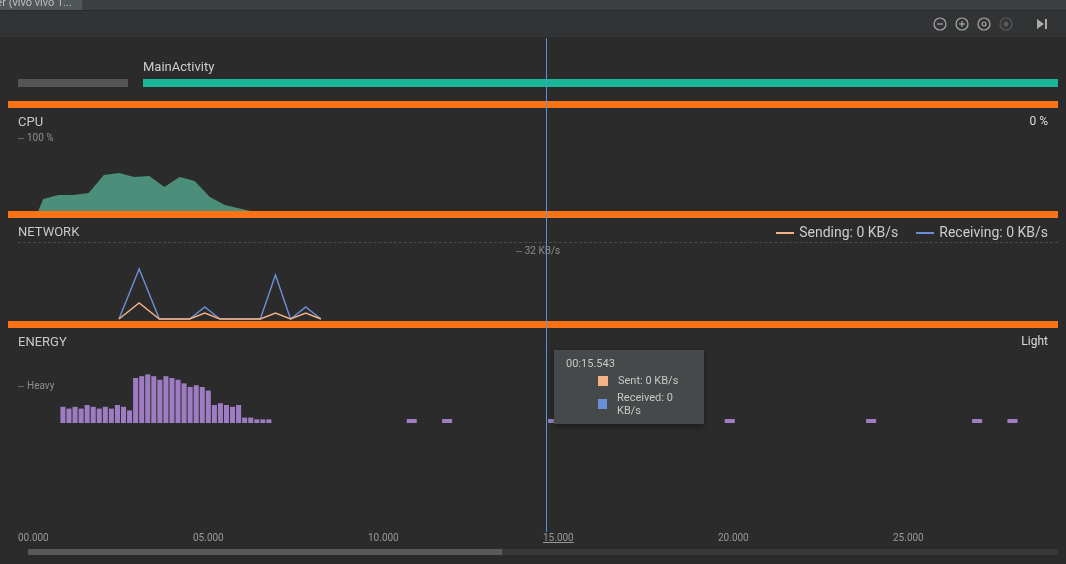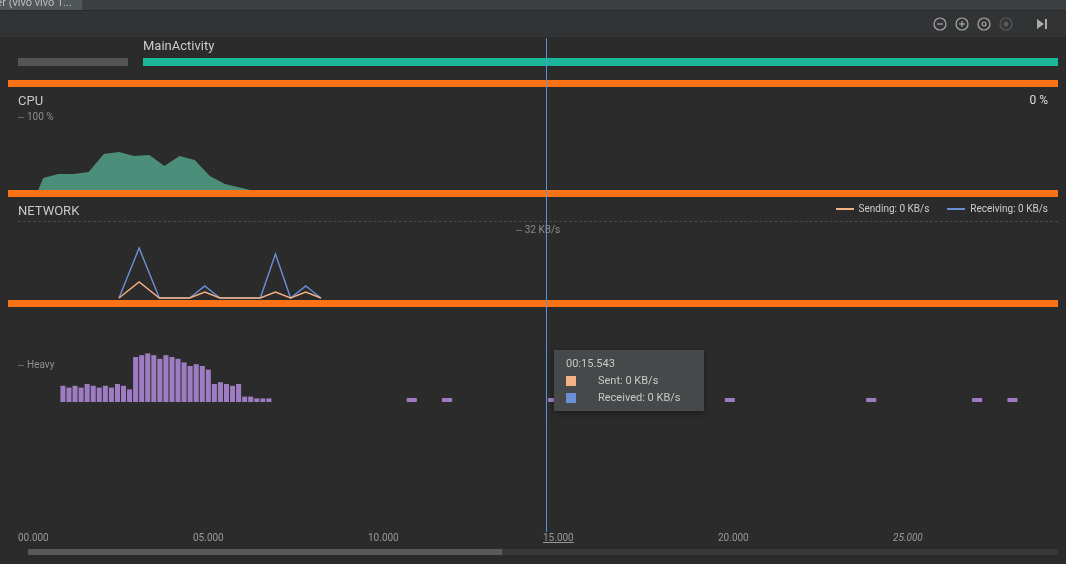--- a/index.html
+++ b/index.html
@@ -4,40 +4,40 @@
 <style>
   * { margin:0; padding:0; box-sizing:border-box; }
   body { background:#2b2b2b; font-family:"Segoe UI",Roboto,Arial,sans-serif; font-size:12px; color:#b4b4b4; width:1066px; height:564px; overflow:hidden; position:relative; }
   .topbar { height:10px; background:#3c3f41; position:relative; }
   .tab { position:absolute; left:-40px; top:-6px; height:18px; background:#515658; padding:0 10px; font-size:11px; color:#bbb; line-height:18px; }
   .toolbar { height:28px; background:#313335; display:flex; justify-content:flex-end; align-items:center; gap:6px; padding:0 16px 0 6px; position:relative; border-top:1px solid #2b2b2b; border-bottom:1px solid #2b2b2b;}
   .ticon { width:16px; height:16px; display:flex; align-items:center; justify-content:center; cursor:pointer; color:#a9a9a9; }
   .ticon.disabled { color:#5a5a5a; cursor:default; }
   svg { display:block; }
   .profiler { position:absolute; top:38px; left:8px; right:8px; bottom:8px; background:#2b2b2b; }
-  .activity-row { position:relative; height:42px; }
+  .activity-row { position:relative; height:42px;margin-top:21px; }
   .activity-label { position:absolute; left:135px; top:0; color:#ccc; font-size:13px; }
   .ruler-grey { position:absolute; left:10px; top:20px; width:110px; height:8px; background:#555; }
   .ruler-green { position:absolute; left:135px; top:20px; right:0; height:8px; background:#19b698; }
   .panel { border-top:7px solid #f97316; position:relative; }
   .panel-head { display:flex; justify-content:space-between; align-items:flex-start; padding:6px 10px 0 10px; }
   .panel-title { color:#c8c8c8; font-size:13px; }
   .panel-value { color:#ddd; font-size:12px; }
   .panel-sub { position:absolute; left:10px; top:24px; font-size:10px; color:#8e8e8e;text-align:center; }
   .panel-sub::before { content:""; display:inline-block; width:6px; height:1px; background:#6a6a6a; margin-right:3px; vertical-align:middle; }
   .chart { position:absolute; left:10px; right:0; bottom:0; }
-  .legend { display:flex; gap:18px; font-size:10px; color:#ccc; }
+  .legend { display:flex; gap:18px; font-size:14px; color:#ccc; }
   .legend span.swatch-line { display:inline-block; width:18px; height:2px; vertical-align:middle; margin-right:5px; }
   .timeline { position:absolute; bottom:0; left:10px; right:0; height:24px; }
   .tick { position:absolute; top:0; font-size:10px; color:#999; }
   .scroll-track { position:absolute; left:10px; right:0; bottom:1px; height:6px; background:#393939; }
   .scroll-thumb { position:absolute; left:0; width:46%; height:100%; background:#5a5a5a; }
   .cursor-line { position:absolute; top:0; bottom:24px; width:1px; background:#5497d8; left:calc(10px + (550/1050)*100%); }
   .tooltip { position:absolute; background:#45494a; padding:7px 12px; font-size:11px; color:#c8c8c8; box-shadow:0 2px 6px rgba(0,0,0,.4); }
-  .tt-row { display:flex; align-items:center; gap:22px; margin-top:4px; }
+  .tt-row { display:flex; align-items:center; gap:10px; margin-top:4px;margin-left:32px; }
   .swatch { width:10px; height:10px; }
   .dashed-top { border-top:1px dashed #4a4a4a; }
   .energy-bars { position:absolute; left:10px; right:0; bottom:0; height:60px; }
 </style>
 </head>
 <body>
 
 <div class="topbar">
   <div class="tab">yloader (vivo vivo 1...</div>
 </div>
@@ -106,20 +106,24 @@
       </div>
     </div>
     <div class="panel-sub dashed-top" style="width:calc(100% - 10px);padding-top:2px;">32 KB/s</div>
     <svg class="chart" height="70" width="100%" preserveAspectRatio="none" viewBox="0 0 1040 70">
       <polyline points="100,68 120,18 140,68 170,68 185,56 200,68 240,68 255,24 270,68 285,56 300,68" fill="none" stroke="#6b8fd6" stroke-width="1.4"></polyline>
       <polyline points="100,68 120,52 140,68 170,68 185,62 200,68 240,68 255,62 270,68 285,62 300,68" fill="none" stroke="#f4b183" stroke-width="1.4"></polyline>
     </svg>
   </div>
 
   <div class="panel" style="height:102px">
+    <div class="panel-head">
+      <div class="panel-title">ENERGY</div>
+      <div class="panel-value">Light</div>
+    </div>
     <div class="panel-sub" style="top:52px">Heavy</div>
     <svg class="energy-bars" width="100%" preserveAspectRatio="none" viewBox="0 0 1040 60">
       <g fill="#9e7cc1" id="ebars">
           <rect x="42" y="43.8" width="5" height="16.2"></rect>
           <rect x="48" y="45.6" width="5" height="14.4"></rect>
           <rect x="54" y="43.8" width="5" height="16.2"></rect>
           <rect x="60" y="45.6" width="5" height="14.4"></rect>
           <rect x="66" y="42" width="5" height="18"></rect>
           <rect x="72" y="43.8" width="5" height="16.2"></rect>
           <rect x="78" y="45.6" width="5" height="14.4"></rect>
@@ -177,20 +181,20 @@
       </div>
   </div>
 
   <div class="timeline">
     <div id="ticks">
         <div class="tick" style="left: 0px;">00.000</div>
         <div class="tick" style="left: 175px;">05.000</div>
         <div class="tick" style="left: 350px;">10.000</div>
         <div class="tick" style="left: 525px; text-decoration: underline;">15.000</div>
         <div class="tick" style="left: 700px;">20.000</div>
-        <div class="tick" style="left: 875px; font-style: italic;">25.000</div>
+        <div class="tick" style="left: 875px;">25.000</div>
       </div>
     <div class="scroll-track">
       <div class="scroll-thumb"></div>
     </div>
   </div>
 
 </div>
 
 </body></html>

